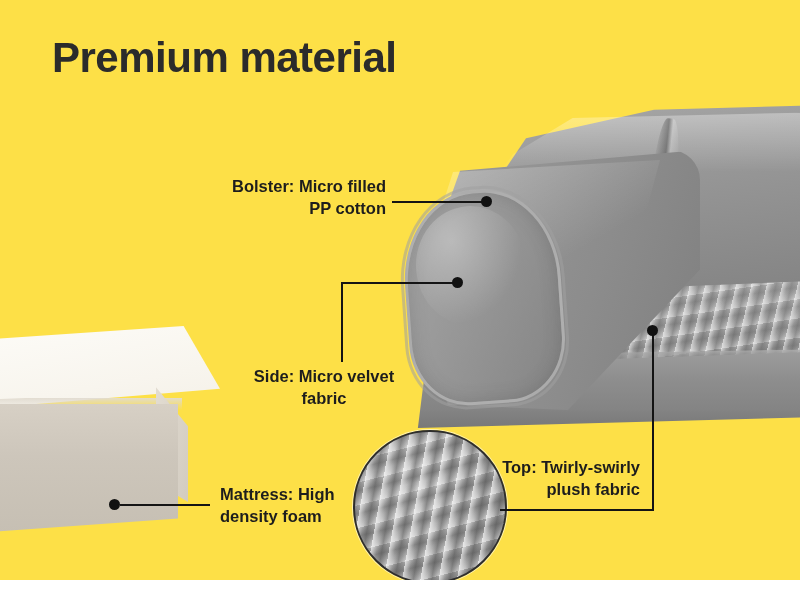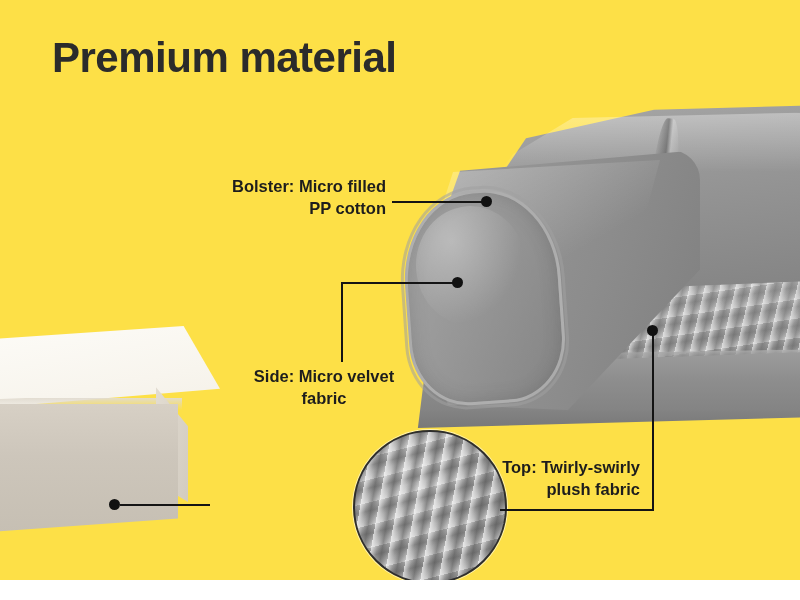--- a/index.html
+++ b/index.html
@@ -284,16 +284,18 @@
   <div class="leader v" style="left:341px; top:282px; height:80px;"></div>
   <div class="leader h" style="left:341px; top:282px; width:113px;"></div>
   <div class="dot" style="left:452px; top:277px;"></div>
 
   <div class="label right" style="left:460px; top:437px; width:180px;margin-top:20px;">Top: Twirly-swirly
 plush fabric</div>
   <div class="leader v" style="left:652px; top:335px; height:175px;"></div>
   <div class="leader h" style="left:500px; top:509px; width:154px;"></div>
   <div class="dot" style="left:647px; top:325px;"></div>
 
+  <div class="label left" style="left:220px; top:484px; width:190px;">Mattress: High
+density foam</div>
   <div class="leader h" style="left:120px; top:504px; width:90px;"></div>
   <div class="dot" style="left:109px; top:499px;"></div>
 
 </div>
 
 </body></html>

